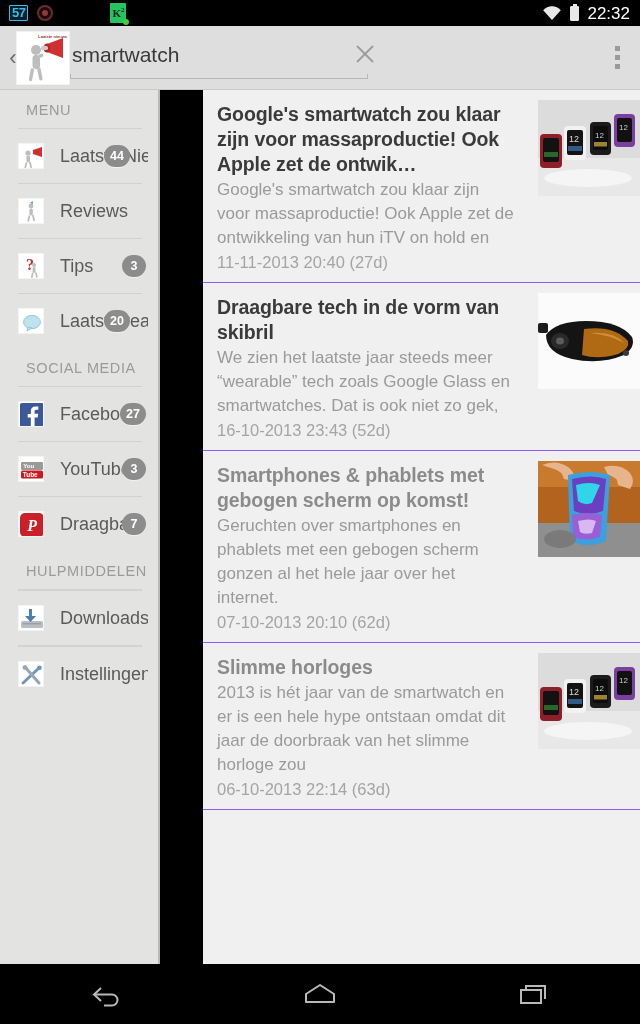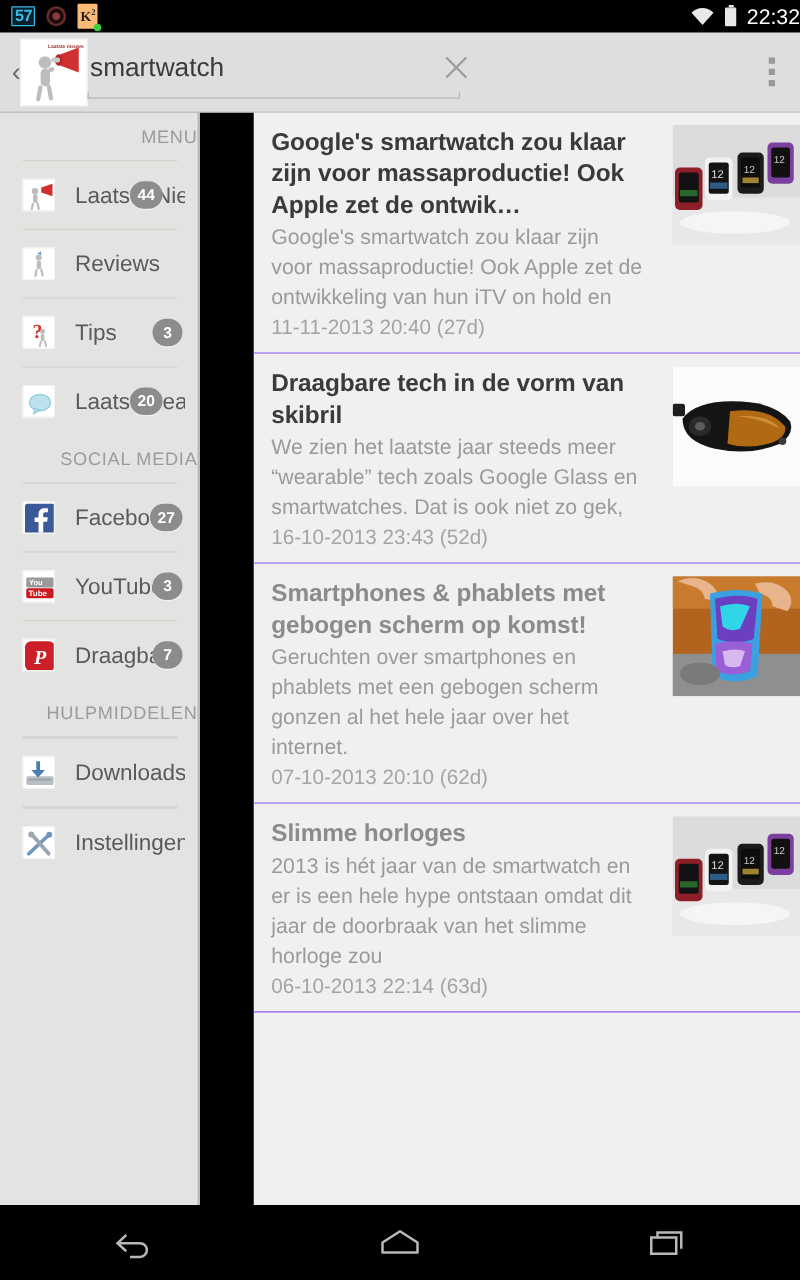--- a/index.html
+++ b/index.html
@@ -12,37 +12,37 @@
   #screen { position: relative; width: 640px; height: 1024px; }
 
   
   .statusbar {
     position: absolute; top: 0; left: 0;
     width: 640px; height: 26px;
     background: #000;
     display: flex; align-items: center;
   }
   .sb-left { display: flex; align-items: center; gap: 9px; padding-left: 9px; }
-  .sb-right { margin-left: auto; display: flex; align-items: center; gap: 8px; }
+  .sb-right { margin-left: auto; display: flex; align-items: center; gap: 8px; padding-right: 10px; }
   .sb-badge-num {
     font-size: 13px; font-weight: bold; color: #3fb7e8;
     border: 1px solid #3fb7e8; border-radius: 1px;
     padding: 0 2px; line-height: 14px; background: #06212b;
     letter-spacing: -0.5px;
   }
   .sb-ring {
     width: 16px; height: 16px; border-radius: 50%;
     border: 2px solid #6c2a2a; background: #1a0d0d;
     display: flex; align-items: center; justify-content: center;
   }
   .sb-ring i { width: 6px; height: 6px; border-radius: 50%; background: #8d3a38; display:block;}
   .sb-k {
-    width: 16px; height: 20px; background: #fdba74; color: #222;
+    width: 16px; height: 20px; background: #22c55e; color: #222;
     font-size: 11px; font-weight: bold; line-height: 15px; text-align: center;
-    border-radius: 1px; position: relative; font-family: "Liberation Serif", serif;
+    border-radius: 1px; position: relative; font-family: "Liberation Serif", serif; margin-left: 48px;
   }
   .sb-k::after {
     content: ""; position: absolute; right: -3px; bottom: -2px;
     width: 6px; height: 6px; border-radius: 50%; background: #3ecf3e;
   }
   .sb-wifi { width: 20px; height: 15px; position: relative; }
   .sb-wifi svg { display: block; }
   .sb-batt {
     width: 9px; height: 15px; border: 1.5px solid #e8e8e8; border-radius: 1px;
     position: relative; background: #e8e8e8;
@@ -106,21 +106,20 @@
   
   .content { position: absolute; top: 90px; left: 0; width: 640px; height: 874px; }
 
   
   .sidebar {
     position: absolute; left: 0; top: 0;
     width: 160px; height: 874px;
     background: #e3e3e1;
     border-right: 2px solid #b9b9b7;
     overflow: hidden;
-    text-align: right;
   }
   .sec-head {
     font-size: 14.5px; color: #9b9b9b; letter-spacing: 0.6px;
     padding: 0 0 0 26px; height: 38px; line-height: 40px;
   }
   .sec-rule { height: 1px; background: #d2d2d0; margin: 0 16px 0 18px; }
   .nav-item {
     display: flex; align-items: center;
     height: 54px; padding-left: 18px; padding-right: 10px;
     position: relative; cursor: pointer;

